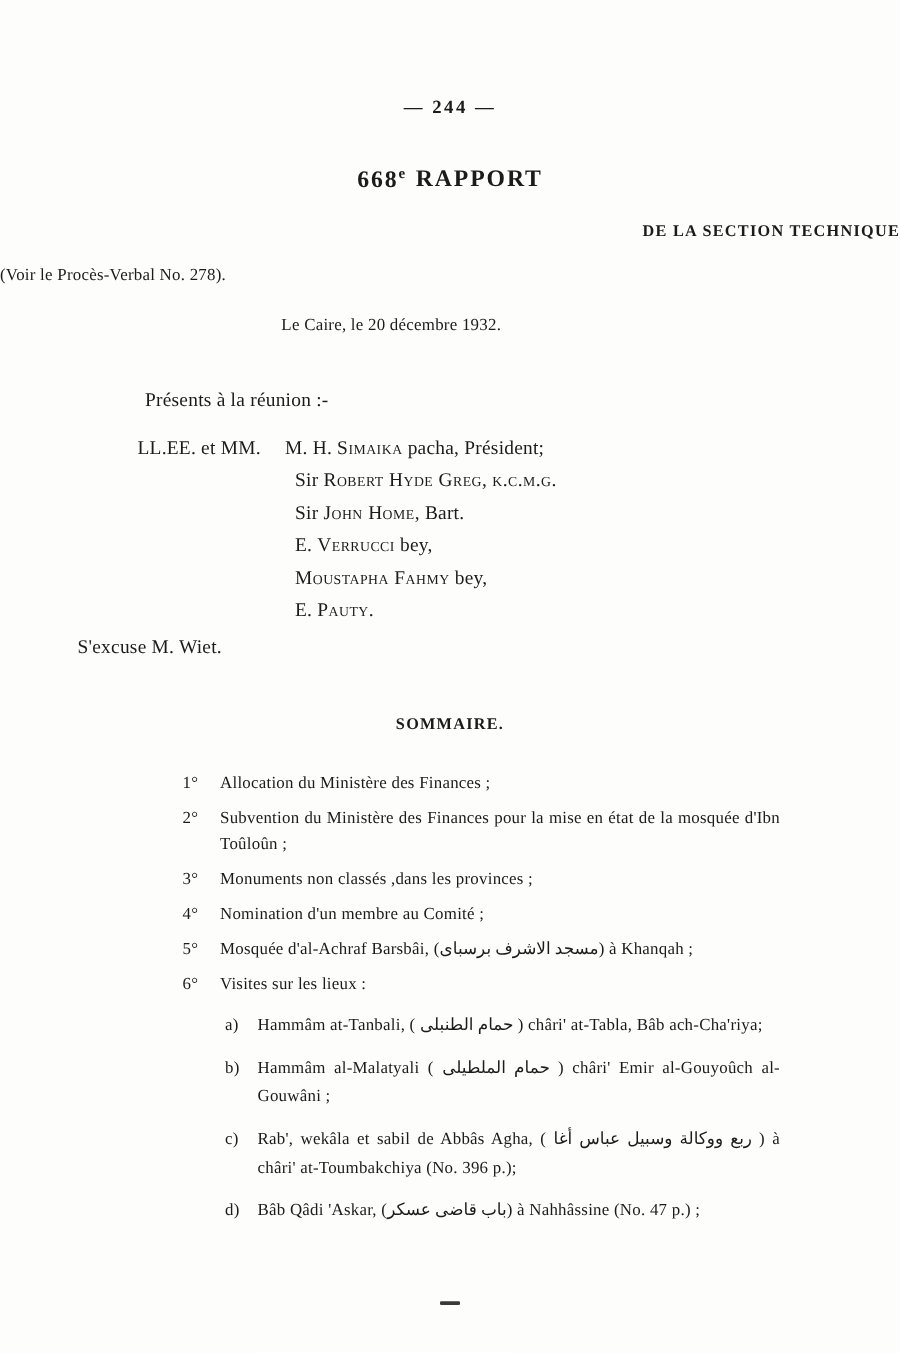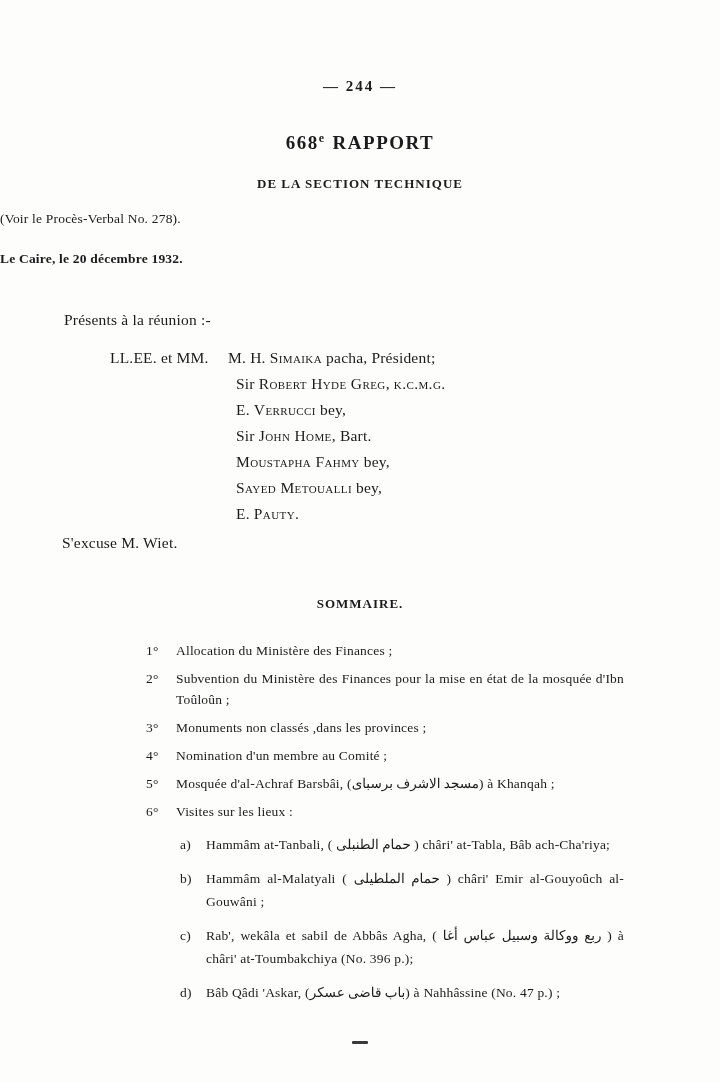--- a/index.html
+++ b/index.html
@@ -28,40 +28,39 @@
     font-weight: bold;
     letter-spacing: 1.5px;
   }
   .report-title .sup {
     font-size: 12px;
     vertical-align: super;
   }
   .report-title .title-word { margin-left: 7px; }
   .subtitle {
     margin-top: 22px;
-    text-align: center;
+    text-align: right;
     font-size: 13px;
     font-weight: bold;
     letter-spacing: 1px;
   }
   .reference {
     margin-top: 19px;
     text-align: left;
     font-size: 13.5px;
   }
   .dateline {
     margin-top: 24px;
-    text-align: left;
+    text-align: center;
     padding-right: 94px;
     font-size: 13.5px;
-    font-weight: bold;
   }
   .presents {
     margin-top: 44px;
-    margin-left: 64px;
+    margin-left: 116px;
     font-size: 15.5px;
   }
   .attendees {
     display: flex;
     margin-top: 16px;
     margin-left: 110px;
     font-size: 15.5px;
     line-height: 26px;
   }
   .attendees-prefix { width: 118px; flex: 0 0 auto; }
@@ -131,24 +130,23 @@
 
   <div class="dateline">Le Caire, le 20 décembre 1932.</div>
 
   <div class="presents">Présents à la réunion :-</div>
 
   <div class="attendees">
     <div class="attendees-prefix">LL.EE. et MM.</div>
     <div class="attendees-list">
       <div class="attendee-line"><span>M. H. </span><span class="sc">Simaika</span><span> pacha, Président;</span><span class="sc"></span></div>
       <div class="attendee-line"><span>Sir </span><span class="sc">Robert Hyde Greg</span><span>, </span><span class="sc">k.c.m.g.</span></div>
+      <div class="attendee-line"><span>Sir </span><span class="sc">John Home</span><span>, Bart.</span><span class="sc"></span></div>
       <div class="attendee-line"><span>E. </span><span class="sc">Verrucci</span><span> bey,</span><span class="sc"></span></div>
-      <div class="attendee-line"><span>Sir </span><span class="sc">John Home</span><span>, Bart.</span><span class="sc"></span></div>
       <div class="attendee-line"><span></span><span class="sc">Moustapha Fahmy</span><span> bey,</span><span class="sc"></span></div>
-      <div class="attendee-line"><span></span><span class="sc">Sayed Metoualli</span><span> bey,</span><span class="sc"></span></div>
       <div class="attendee-line"><span>E. </span><span class="sc">Pauty</span><span>.</span><span class="sc"></span></div>
     </div>
   </div>
 
   <div class="excuse">S'excuse M. Wiet.</div>
 
   <div class="sommaire-heading">SOMMAIRE.</div>
 
   <div class="sommaire-list">
     <div class="sommaire-item">

